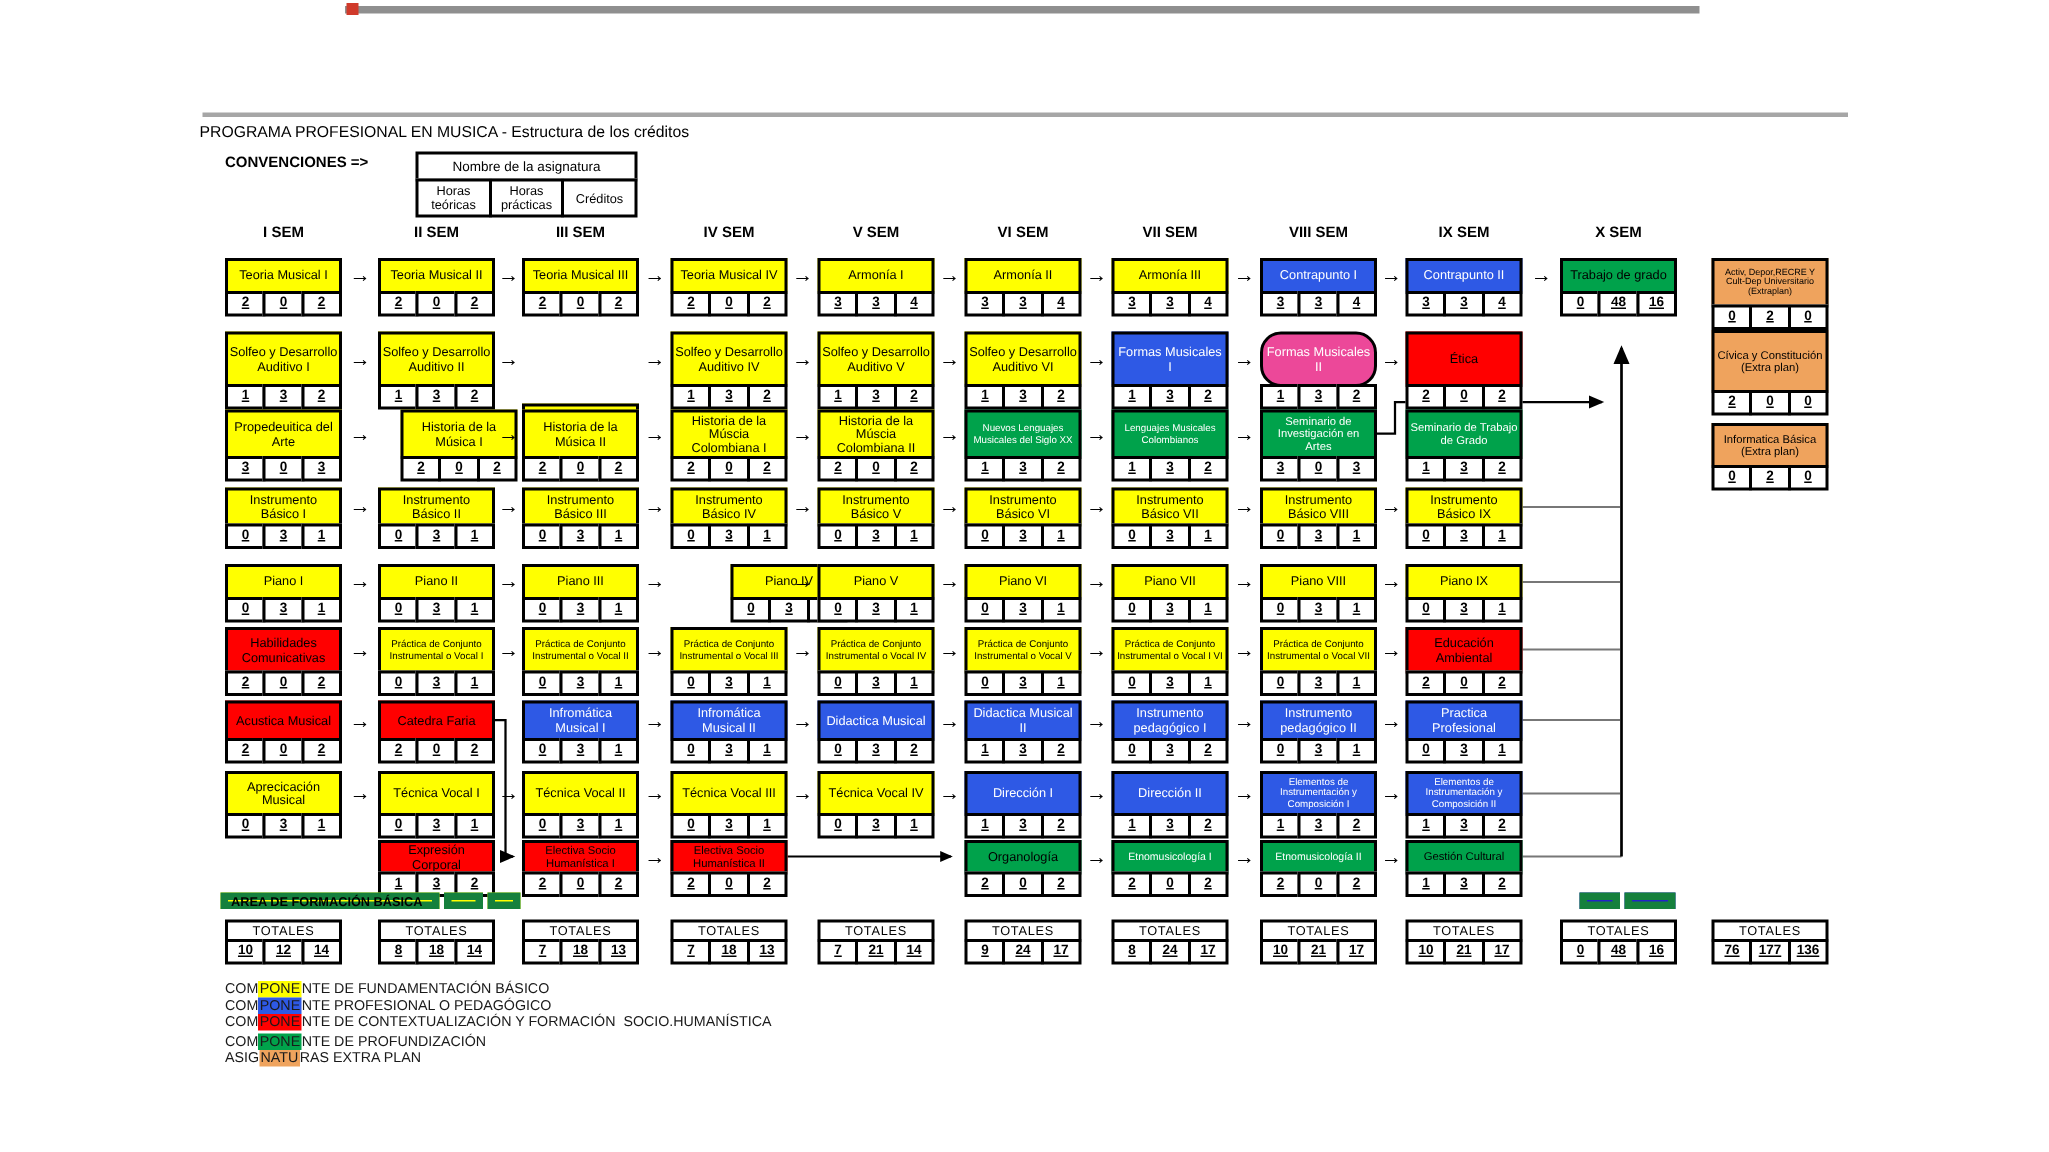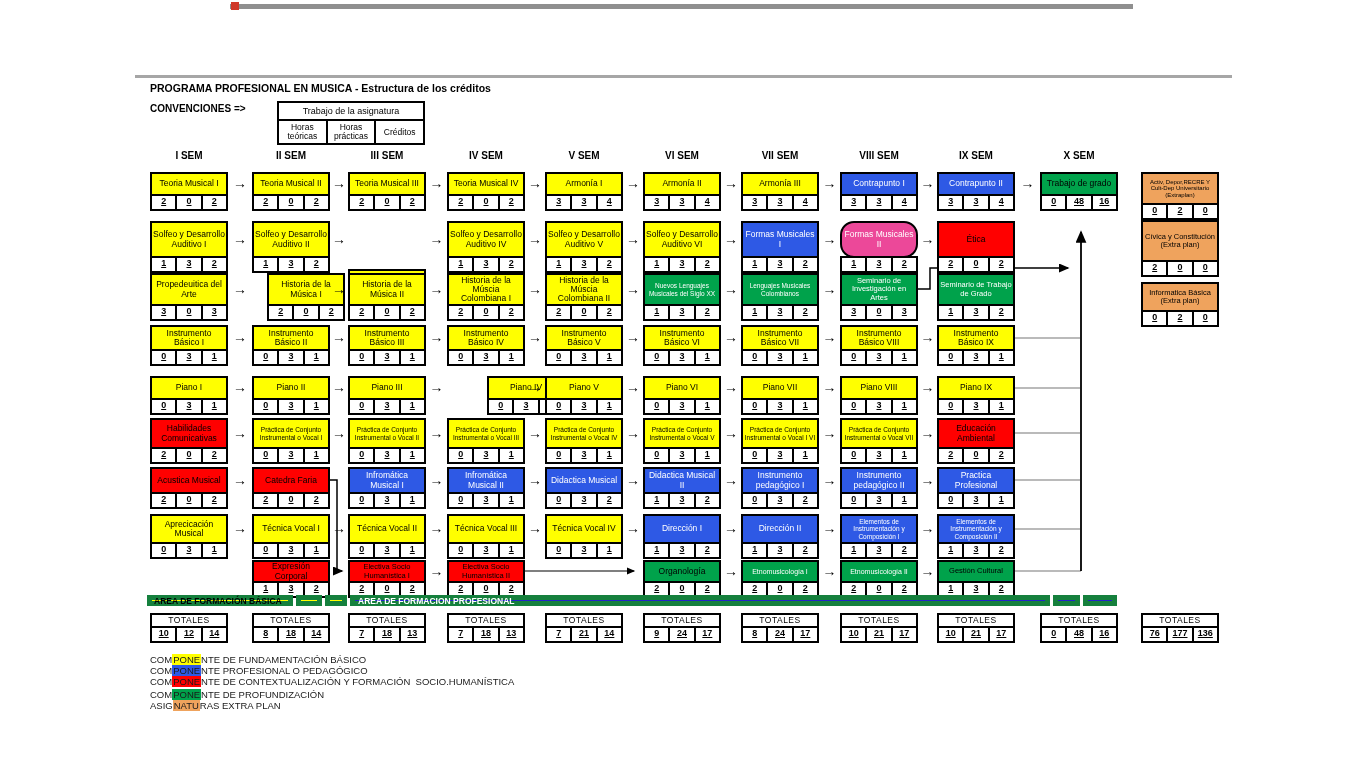--- a/index.html
+++ b/index.html
@@ -4,21 +4,21 @@
 <style>
   html,body{margin:0;padding:0;background:#fff;}
   #page{position:relative;width:1366px;height:768px;background:#fff;overflow:hidden;
         font-family:"Liberation Sans",sans-serif;color:#000;}
   .abs{position:absolute;}
   
   #top-strip{position:absolute;left:230px;top:4px;width:903px;height:5px;background:#8f8f8f;}
   #top-red{position:absolute;left:231px;top:2px;width:8px;height:8px;background:#d03a2b;}
   #top-rule{position:absolute;left:135px;top:75px;width:1097px;height:3px;background:#a6a6a6;}
   
-  #title{left:150px;top:82px;font-size:10.5px;font-weight:bold;white-space:nowrap;}
+  #title{left:133px;top:82px;font-size:10.5px;font-weight:normal;white-space:nowrap;}
   #conv-label{left:150px;top:103px;font-size:10px;font-weight:bold;}
   #conv-box{left:277px;top:101px;width:148px;}
   #conv-name{border:2px solid #000;height:16px;display:flex;align-items:center;justify-content:center;
              font-size:9px;background:#fff;}
   #conv-cols{display:flex;margin-top:-2px;}
   #conv-cols div{flex:1;border:2px solid #000;margin-left:-2px;height:22px;display:flex;align-items:center;
              justify-content:center;text-align:center;font-size:8.5px;line-height:1.05;background:#fff;}
   #conv-cols div:first-child{margin-left:0;}
   
   .sem-h{position:absolute;width:78px;text-align:center;font-size:10px;font-weight:bold;}
@@ -50,21 +50,21 @@
 <div id="page">
 
   <div id="top-strip"></div>
   <div id="top-red"></div>
   <div id="top-rule"></div>
 
   <div id="title" class="abs">PROGRAMA PROFESIONAL EN MUSICA - Estructura de los créditos</div>
   <div id="conv-label" class="abs">CONVENCIONES =&gt;</div>
 
   <div id="conv-box" class="abs">
-    <div id="conv-name">Trabajo de la asignatura</div>
+    <div id="conv-name">Nombre de la asignatura</div>
     <div id="conv-cols">
       <div>Horas teóricas</div>
       <div>Horas prácticas</div>
       <div>Créditos</div>
     </div>
   </div>
 
   <svg width="1366" height="768">
     <defs>
       <marker id="ah" markerWidth="8" markerHeight="8" refX="6" refY="3" orient="auto" markerUnits="strokeWidth">
@@ -831,23 +831,20 @@
       <div class="flow-arrow" style="left: 720px; top: 563.5px;">→</div>
       <div class="flow-arrow" style="left: 818.5px; top: 563.5px;">→</div>
       <div class="flow-arrow" style="left: 916.5px; top: 563.5px;">→</div>
     </div>
 
   <div class="bar" style="left:147px;top:595px;width:146px;background:#FFFF00;color:#000;padding-left:2px;">
     <span>AREA DE FORMACIÓN BÁSICA</span>
   </div>
   <div class="bar" style="left:296px;top:595px;width:26px;background:#FFFF00;"></div>
   <div class="bar" style="left:325px;top:595px;width:22px;background:#FFFF00;"></div>
-  <div class="bar" style="left:350px;top:595px;width:700px;background:#2323C9;color:#fff;padding-left:3px;">
-    <span>AREA DE FORMACION PROFESIONAL</span>
-  </div>
   <div class="bar" style="left:1053px;top:595px;width:27px;background:#2323C9;"></div>
   <div class="bar" style="left:1083px;top:595px;width:34px;background:#2323C9;"></div>
 
   <div id="totals">
       <div class="tot" style="left: 150px; top: 613px;">
         <div class="tot-label">TOTALES</div>
         <div class="nums">
           <span style="height: 13px;">10</span>
           <span style="height: 13px;">12</span>
           <span style="height: 13px;">14</span>

